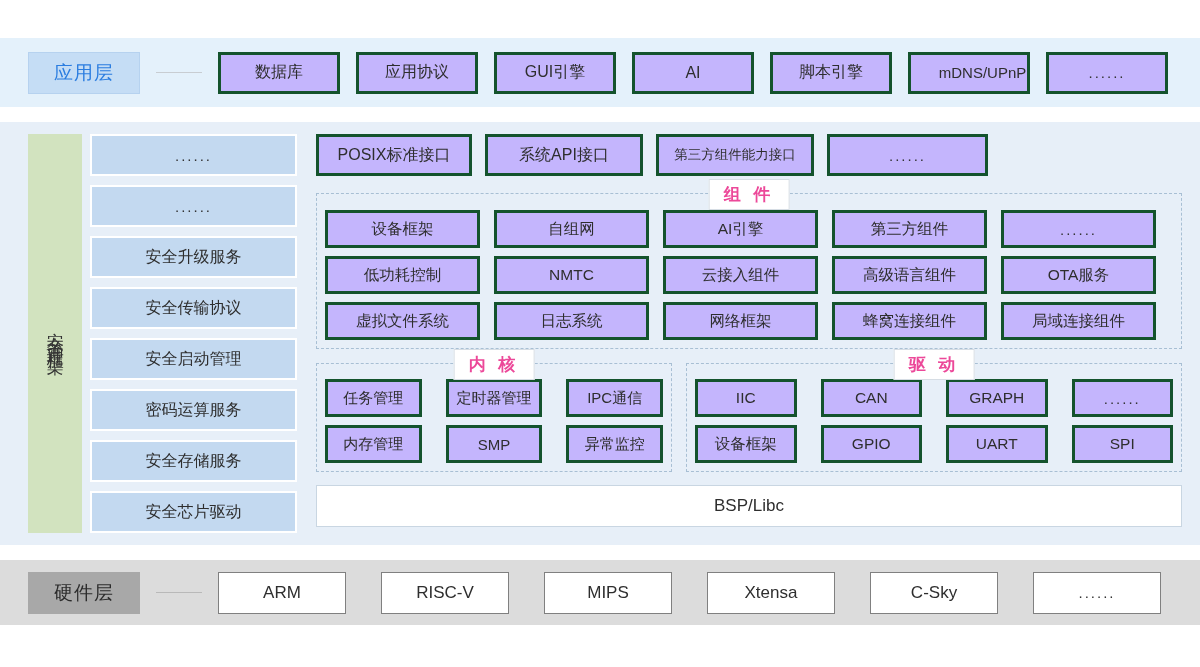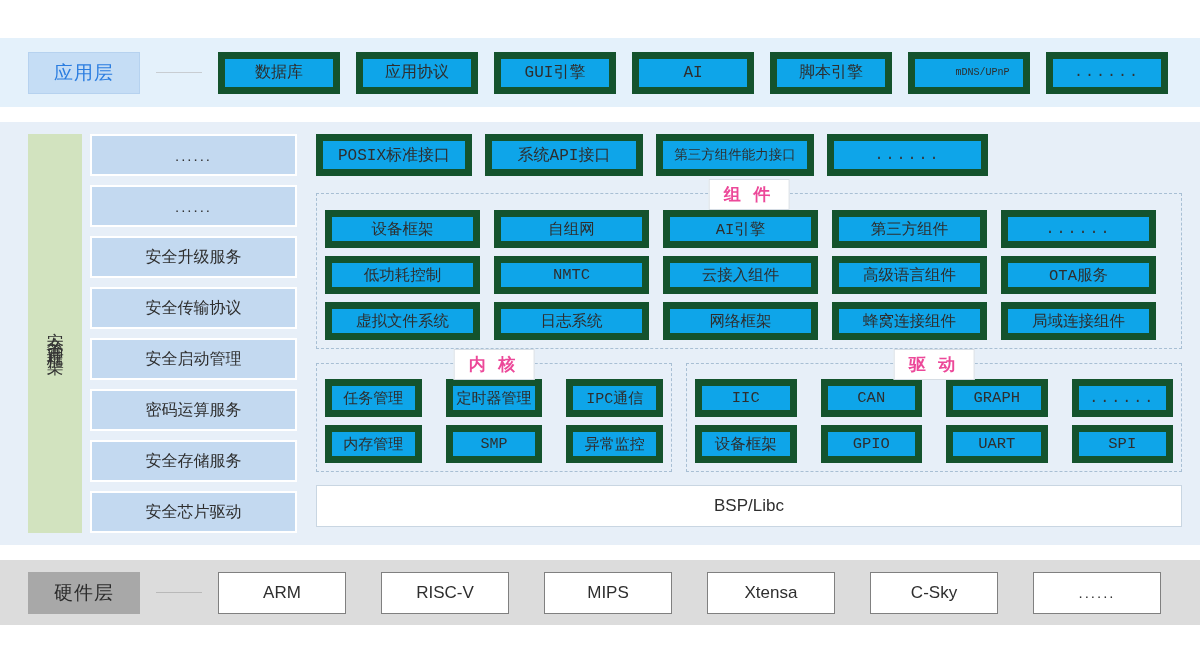--- a/index.html
+++ b/index.html
@@ -23,27 +23,26 @@
     background: #c5ddf5;
     border: 1px solid #b6d2ef;
     display: flex; align-items: center; justify-content: center;
     color: #2b7de0; font-size: 19px; letter-spacing: 1px;
   }
   .conn-line {
     width: 46px; height: 1px; background: #c8cdd2; margin: 0 16px;
   }
   .app-boxes { display: flex; align-items: center; gap: 16px; }
   .wbox {
-    background: #0ea5e9; border: 7px solid #14532d;
+    background: #c4b5fd; border: 3px solid #14532d;
     display: flex; align-items: center; justify-content: center;
     color: #2e2e2e;
-    font-family: Liberation Mono, monospace;
   }
   .app-boxes .wbox { width: 122px; height: 42px; font-size: 16px; }
-  .app-boxes .wbox.narrow { font-size: 10px; padding-left: 27px; }
+  .app-boxes .wbox.narrow { font-size: 15px; padding-left: 27px; }
 
   
   .mid-band {
     position: absolute; left: 0; top: 122px; width: 1200px; height: 423px;
     background: #e7eff8;
   }
 
   
   .sec-bar {
     position: absolute; left: 28px; top: 12px; width: 54px; height: 399px;

